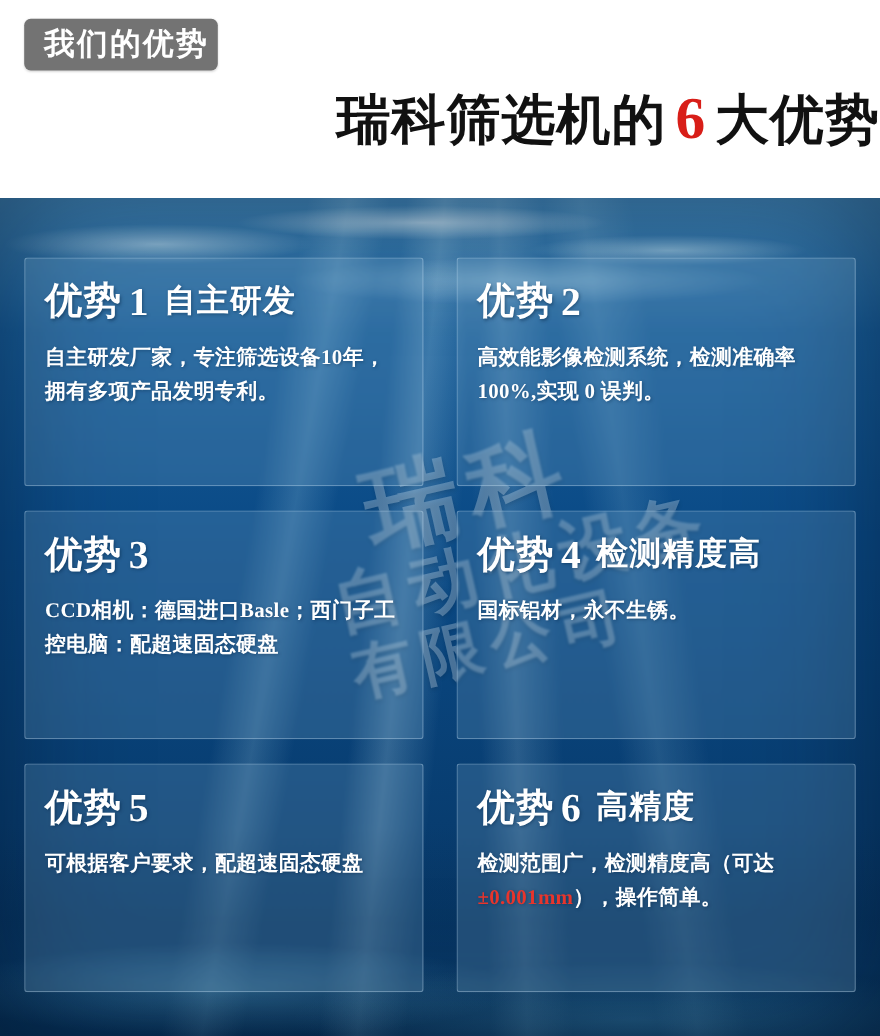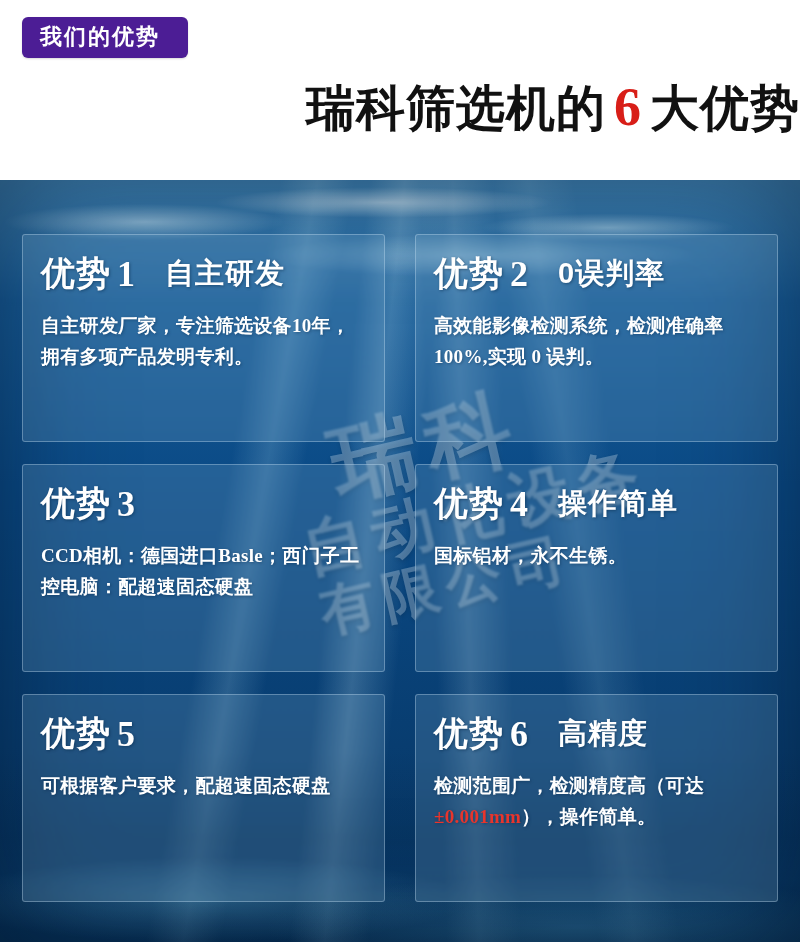--- a/index.html
+++ b/index.html
@@ -25,26 +25,26 @@
   .header {
     position: relative;
     height: 180px;
     background: #ffffff;
   }
 
   .tag {
     position: absolute;
     left: 22px;
     top: 17px;
-    background: #4c1d95;
-    color: #ffffff;
-    font-size: 22px;
+    background: #737373;
+    color: #ffffff;
+    font-size: 28px;
     font-weight: bold;
     letter-spacing: 2px;
-    padding: 9px 28px 10px 18px;
+    padding: 9px 8px 10px 18px;
     border-radius: 6px;
     line-height: 1;
     box-shadow: 0 1px 2px rgba(0,0,0,0.15);
   }
 
   .title {
     position: absolute;
     top: 78px;
     left: 0;
     width: 800px;
@@ -180,21 +180,21 @@
     font-weight: bold;
     color: #ffffff;
     margin-left: 6px;
     font-family: "Liberation Serif", "DejaVu Serif", serif;
     text-shadow: 1px 1px 3px rgba(0,30,60,0.45);
   }
   .adv-name {
     font-size: 29px;
     font-weight: bold;
     color: #ffffff;
-    margin-left: 30px;
+    margin-left: 14px;
     letter-spacing: 1px;
     text-shadow: 1px 1px 3px rgba(0,30,60,0.45);
     font-family: "Liberation Sans", "DejaVu Sans", sans-serif;
   }
   .card-body {
     font-size: 19px;
     line-height: 1.62;
     color: #ffffff;
     font-family: "Liberation Serif", "DejaVu Serif", serif;
     font-weight: bold;
@@ -242,38 +242,37 @@
           <span class="adv-num">1</span>
           <span class="adv-name">自主研发</span>
         </div>
         <div class="card-body">自主研发厂家，专注筛选设备10年，拥有多项产品发明专利。</div>
       </div>
 
       <div class="card">
         <div class="card-head">
           <span class="adv-label">优势</span>
           <span class="adv-num">2</span>
-          <span class="adv-name">0误判率</span>
         </div>
         <div class="card-body">高效能影像检测系统，检测准确率100%,实现 0 误判。</div>
       </div>
 
       <div class="card">
         <div class="card-head">
           <span class="adv-label">优势</span>
           <span class="adv-num">3</span>
         </div>
         <div class="card-body">CCD相机：德国进口Basle；西门子工控电脑：配超速固态硬盘</div>
       </div>
 
       <div class="card">
         <div class="card-head">
           <span class="adv-label">优势</span>
           <span class="adv-num">4</span>
-          <span class="adv-name">操作简单</span>
+          <span class="adv-name">检测精度高</span>
         </div>
         <div class="card-body">国标铝材，永不生锈。</div>
       </div>
 
       <div class="card">
         <div class="card-head">
           <span class="adv-label">优势</span>
           <span class="adv-num">5</span>
         </div>
         <div class="card-body">可根据客户要求，配超速固态硬盘</div>

